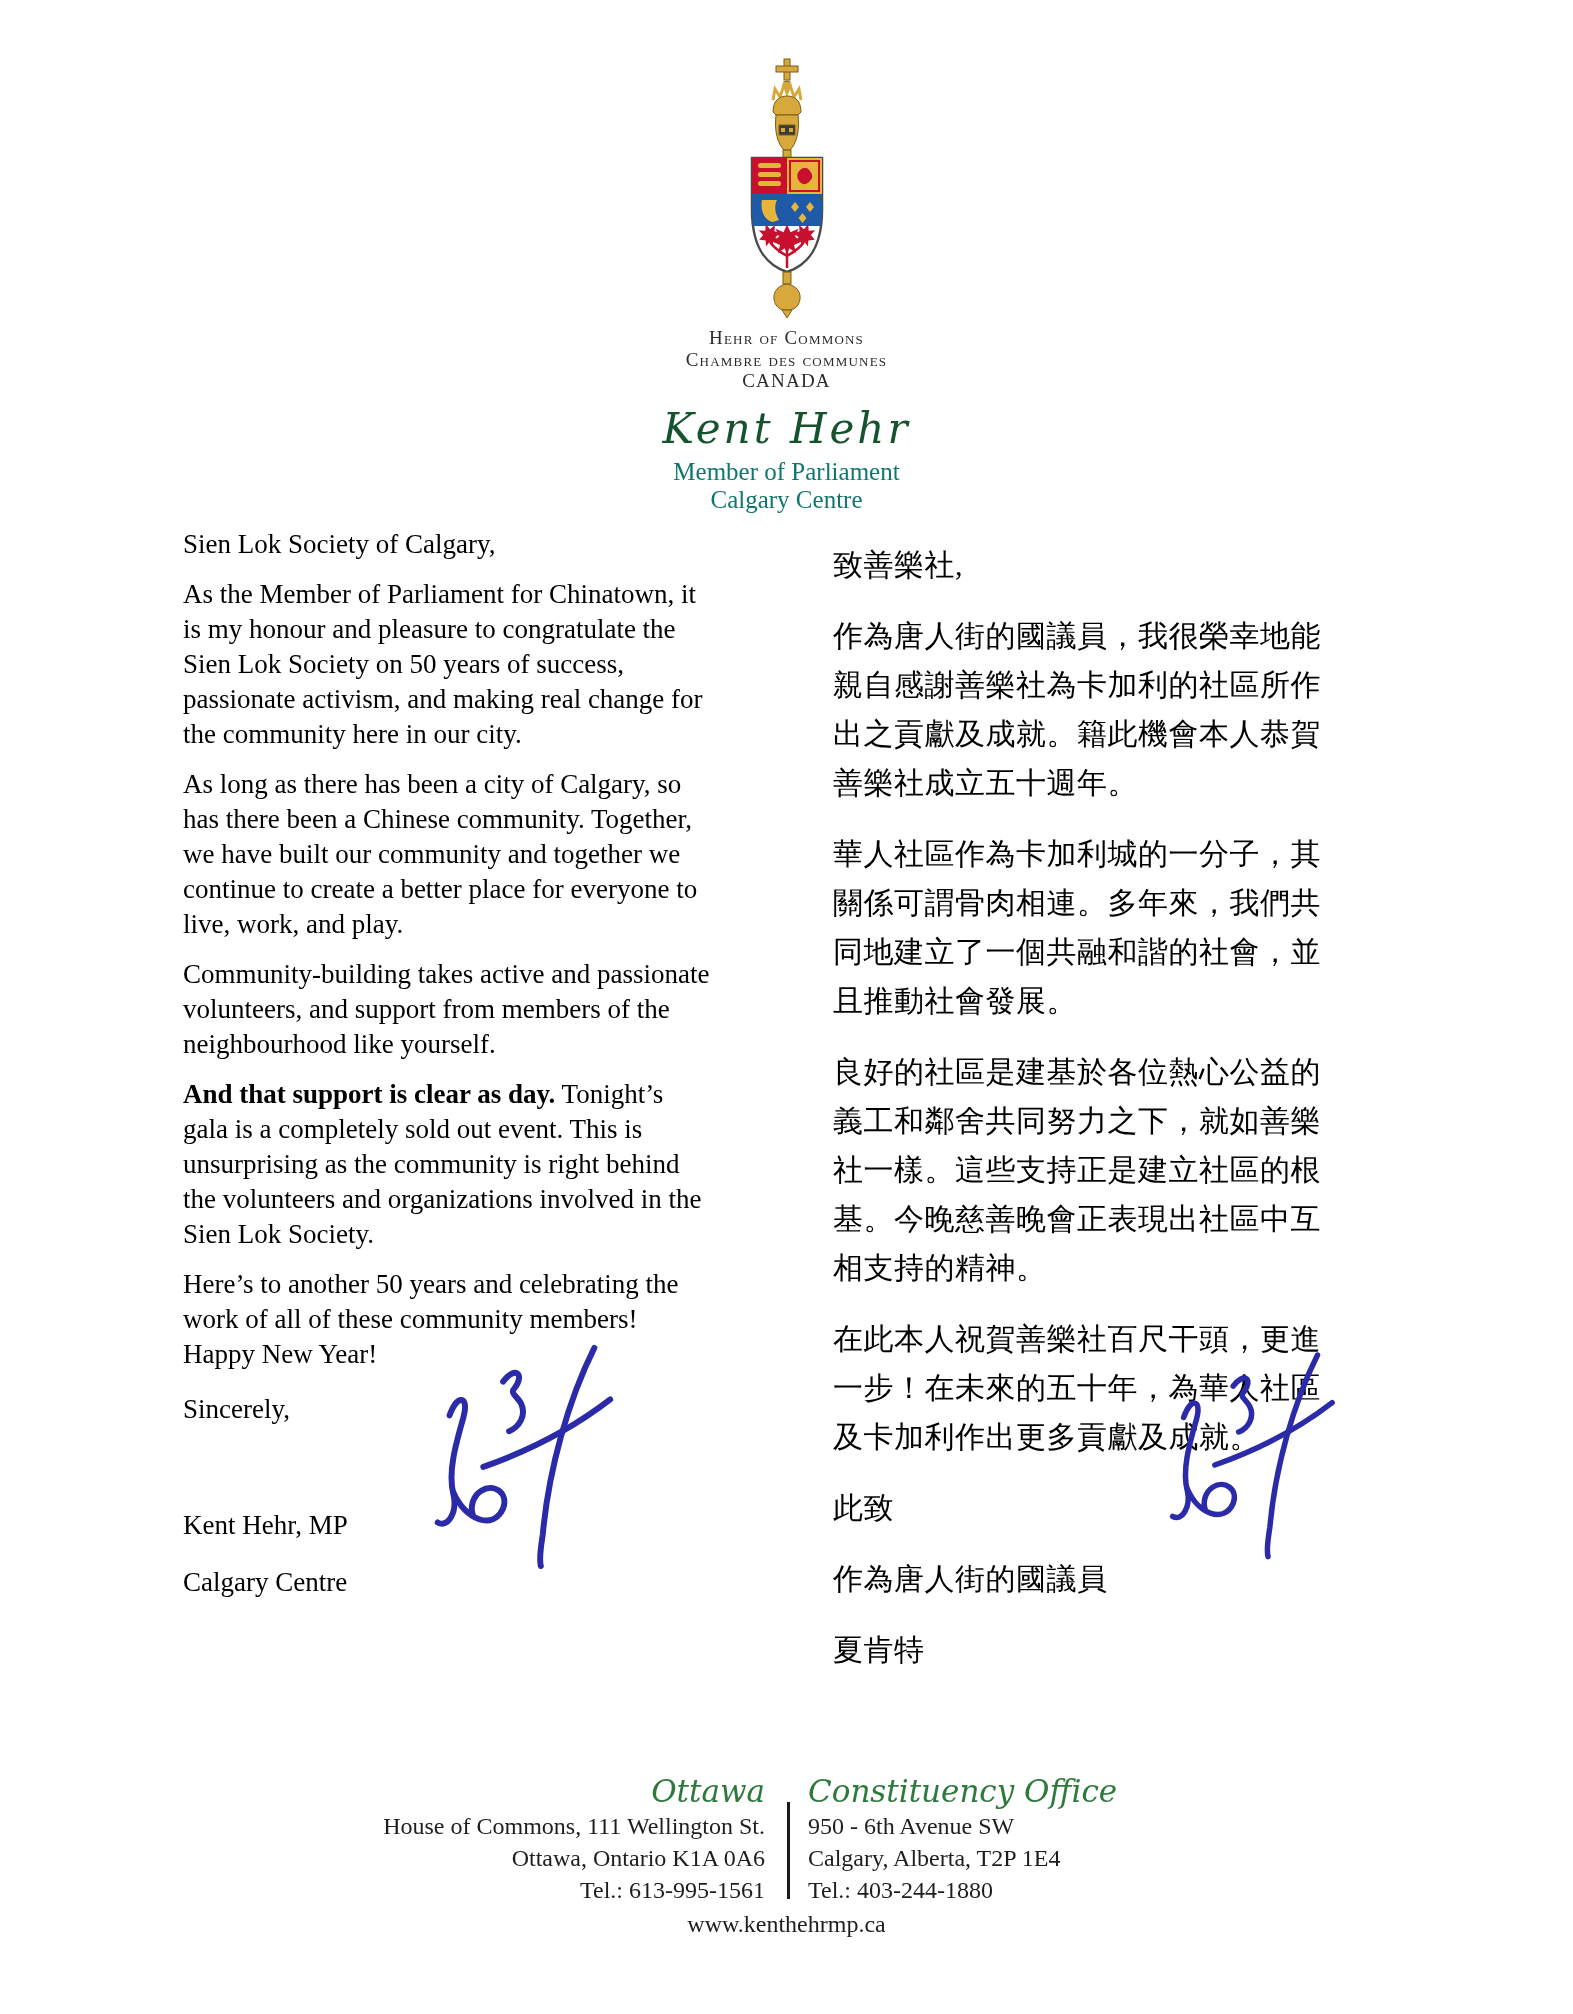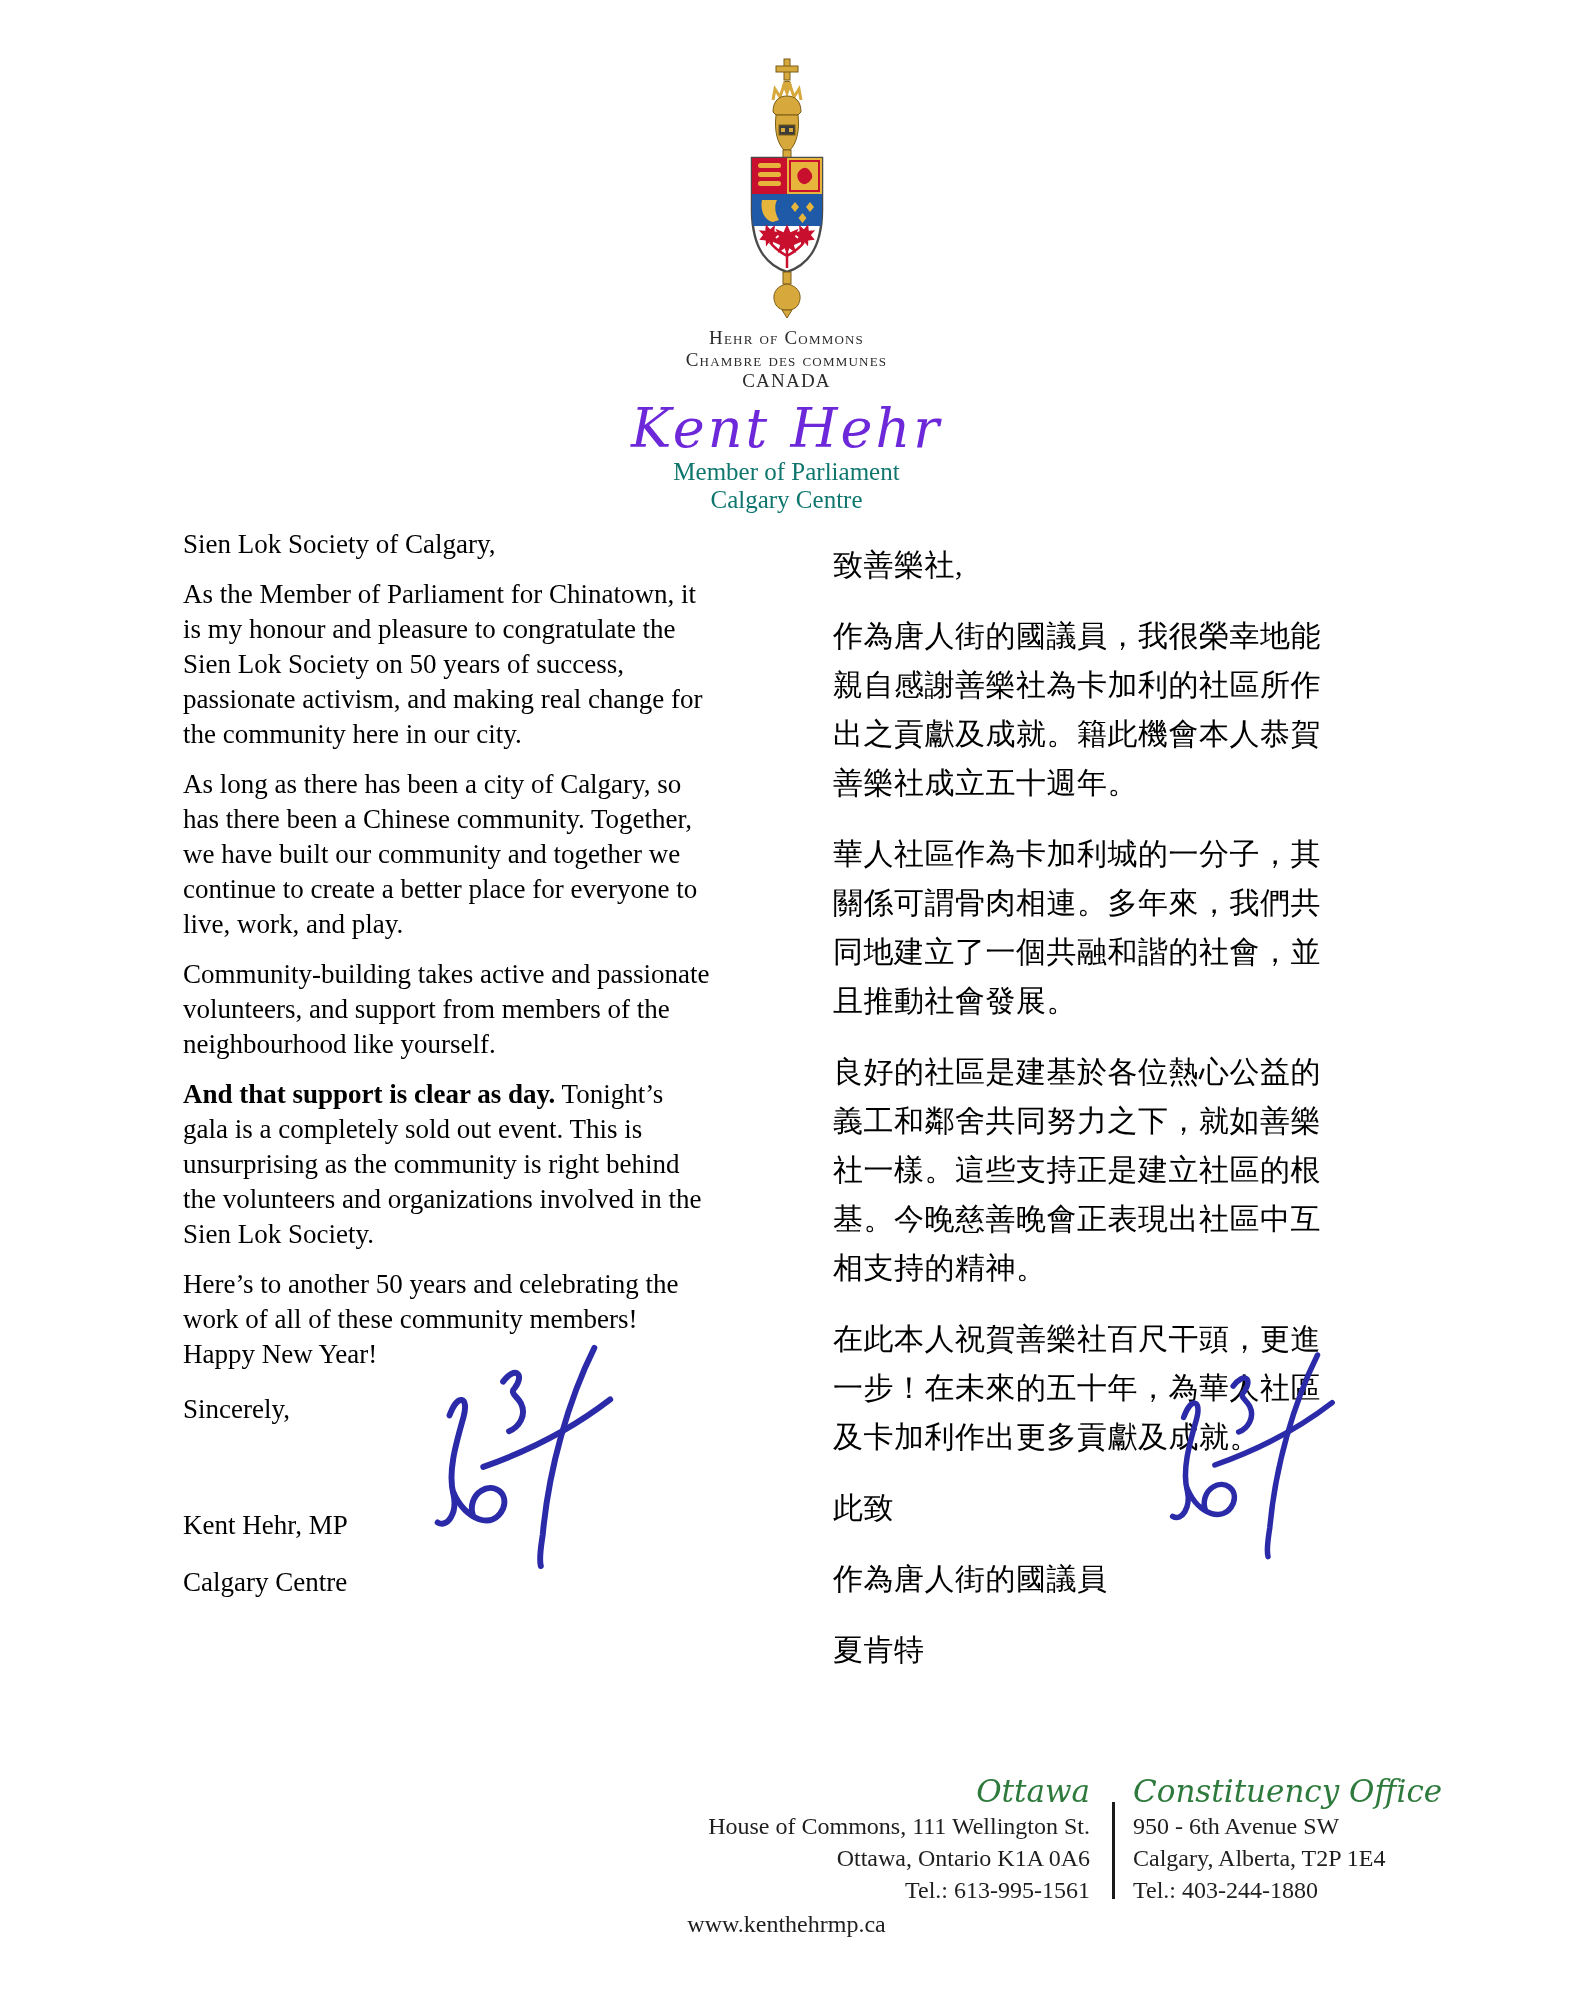--- a/index.html
+++ b/index.html
@@ -5,38 +5,38 @@
   html,body{margin:0;padding:0;background:#e8e8e8;}
   .page{
     position:relative;width:1573px;height:2014px;background:#ffffff;
     font-family:"Liberation Serif","DejaVu Serif",serif;color:#000;
     overflow:hidden;margin:0 auto;
   }
   
   .letterhead{position:absolute;top:58px;left:0;width:100%;text-align:center;}
   .crest{display:block;margin:0 auto 9px auto;}
   .org{font-size:19px;line-height:21.5px;letter-spacing:1.2px;color:#2b2b2b;font-variant:small-caps;}
-  .mp-name{margin-top:8px;font-size:54px;line-height:58px;font-style:italic;letter-spacing:3px;
-           color:#6d28d9;font-family:"DejaVu Serif",serif;}
+  .mp-name{margin-top:8px;font-size:42px;line-height:58px;font-style:italic;letter-spacing:3px;
+           color:#14532d;font-family:"DejaVu Serif",serif;}
   .mp-sub{font-size:25px;line-height:28px;color:#0f766e;}
   
   .col-en{position:absolute;left:183px;top:527px;width:527px;font-size:27px;line-height:35px;}
   .col-en p{margin:0 0 15px 0;}
   .col-zh{position:absolute;left:833px;top:540px;width:492px;font-size:30px;line-height:49px;letter-spacing:.5px;}
   .col-zh p{margin:0 0 22px 0;}
   .mt20{margin-top:20px !important;}
   .mt81{margin-top:81px !important;}
   .mt22{margin-top:22px !important;}
   
   .sig{position:absolute;}
   .sig-en{left:398px;top:1336px;}
   .sig-zh{left:1136px;top:1344px;}
   
   .footer{position:absolute;top:1772px;left:0;width:100%;}
-  .footer-row{display:flex;justify-content:flex-end;align-items:flex-start;}
+  .footer-row{display:flex;justify-content:center;align-items:flex-start;}
   .fcol{width:440px;font-size:24px;line-height:32px;color:#1e1e1e;}
   .fcol.left{text-align:right;}
   .fcol.right{text-align:left;}
   .fh{font-size:31px;line-height:38px;font-style:italic;color:#2e7a3c;font-family:"DejaVu Serif",serif;}
   .fdivider{width:3px;height:97px;background:#1a1a1a;margin:30px 18px 0 22px;flex:0 0 auto;}
   .fcontact{text-align:center;font-size:24px;line-height:32px;color:#1e1e1e;margin-top:2px;}
 </style>
 </head>
 <body>
 

